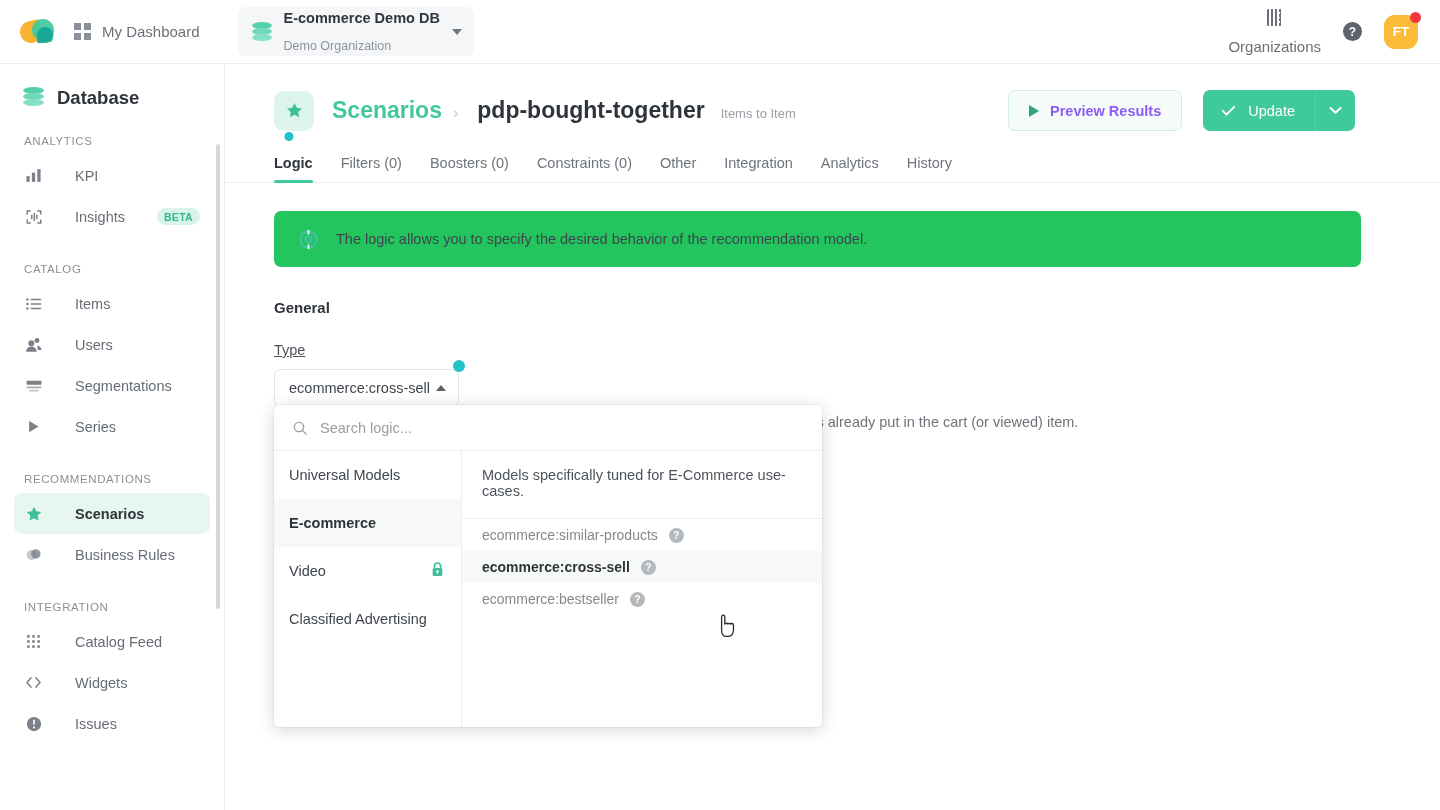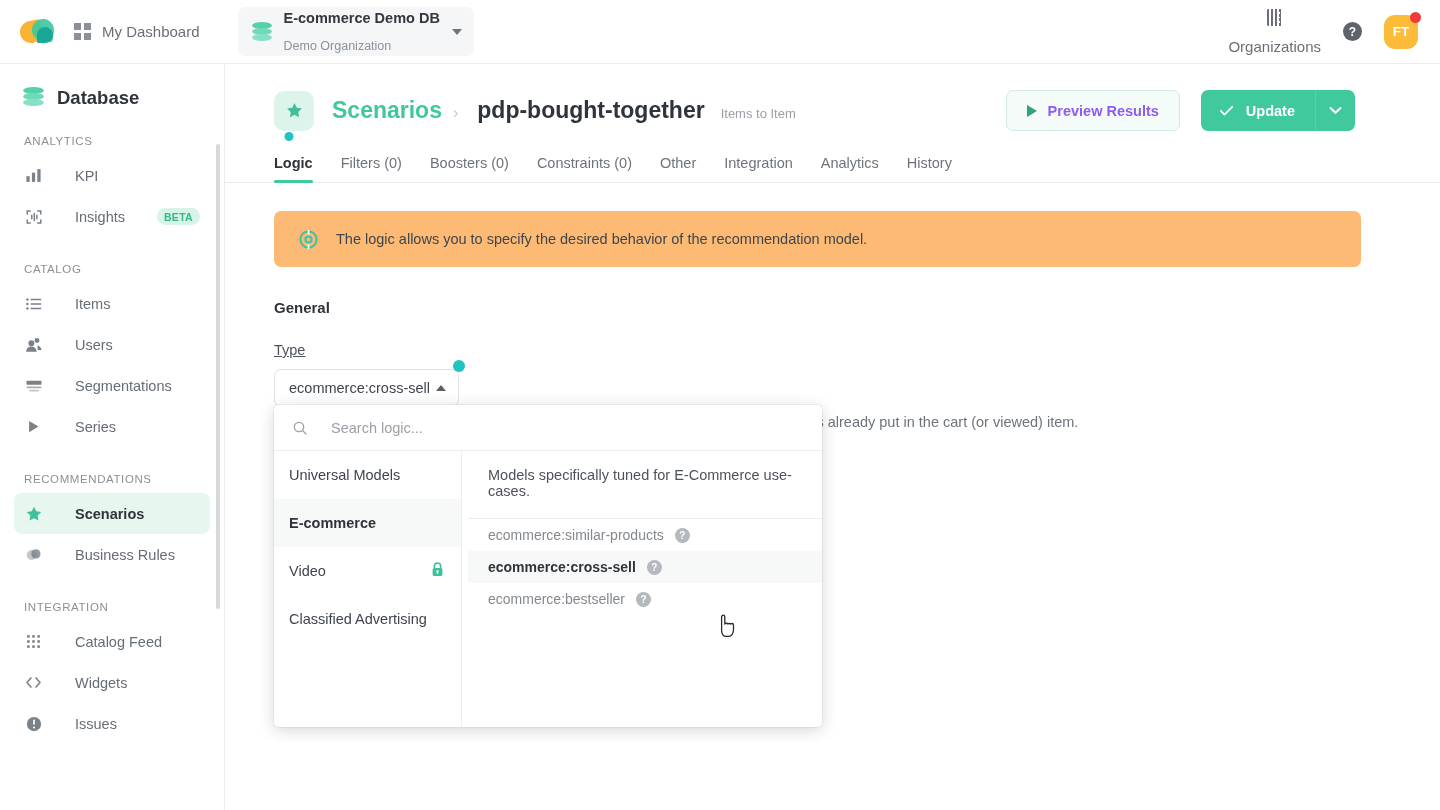--- a/index.html
+++ b/index.html
@@ -159,21 +159,21 @@
   .btn-preview span { font-size: 14.5px; font-weight: bold; color: #8b5cf6; }
   .tri-play {
     width: 0; height: 0; border-top: 6px solid transparent;
     border-bottom: 6px solid transparent; border-left: 10px solid #2fa37c;
   }
   .btn-update-grp { display: flex; height: 41px; border-radius: 7px; overflow: hidden; }
   .btn-update {
     background: #41c99e; display: flex; align-items: center; gap: 11px;
     padding: 0 20px 0 17px; cursor: pointer;
   }
-  .btn-update span { font-size: 14.5px; font-weight: bold; color: #ffffff; }
+  .btn-update span { font-size: 14.5px; font-weight: normal; color: #ffffff; }
   .btn-update-caret {
     background: #41c99e; width: 40px; display: flex; align-items: center;
     justify-content: center; border-left: 1px solid #5ad0aa; cursor: pointer;
   }
 
   
   .tabs {
     display: flex; align-items: flex-end; gap: 0; padding: 0 49px;
     margin-top: 24px; border-bottom: 1px solid #ececec; position: relative;
   }
@@ -188,21 +188,21 @@
     height: 3px; background: #41c99e; border-radius: 2px;
   }
   .tab .tab-dot {
     position: absolute; left: 50%; transform: translateX(-50%); top: -23px;
     width: 9px; height: 9px; border-radius: 50%; background: #22c1c3;
   }
   .tab.active .tab-dot { left: 29%; }
 
   
   .banner {
-    margin: 28px 79px 0 49px; height: 56px; background: #fdba74; border-radius: 7px;
+    margin: 28px 79px 0 49px; height: 56px; background: #22c55e; border-radius: 7px;
     display: flex; align-items: center; gap: 17px; padding: 0 24px;
   }
   .banner .txt { font-size: 14.5px; color: #3f454c; }
 
   .section-h { margin: 32px 0 0 49px; font-size: 15px; font-weight: bold; color: #2f343a; }
   .field-label { margin: 26px 0 0 49px; font-size: 14.5px; color: #4d535a; text-decoration: underline; }
 
   .select-box {
     position: absolute; left: 49px; top: 305px; width: 185px; height: 38px;
     border: 1px solid #dfe2e5; border-radius: 7px; display: flex; align-items: center;
@@ -225,29 +225,29 @@
   }
 
   
   .popup {
     position: absolute; left: 49px; top: 341px; width: 548px; height: 322px;
     background: #fff; border-radius: 5px;
     box-shadow: 0 3px 16px rgba(20,30,45,.18), 0 0 0 1px rgba(20,30,45,.05);
     display: flex; flex-direction: column; overflow: hidden; z-index: 30;
   }
   .popup-search {
-    height: 46px; display: flex; align-items: center; gap: 23px;
+    height: 46px; display: flex; align-items: center; gap: 12px;
     padding: 0 18px; border-bottom: 1px solid #ededed;
   }
   .popup-search input {
     border: 0; outline: 0; font-size: 14.5px; color: #3f454c;
     font-family: "Liberation Sans", sans-serif; flex: 1;
   }
   .popup-search input::placeholder { color: #9aa0a6; }
-  .popup-body { display: flex; flex: 1; min-height: 0; gap: 6px; }
+  .popup-body { display: flex; flex: 1; min-height: 0; }
   .popup-left { width: 188px; border-right: 1px solid #ededed; }
   .cat-item {
     height: 48px; display: flex; align-items: center; padding: 0 16px 0 15px;
     font-size: 14.5px; color: #3f454c; cursor: pointer;
   }
   .cat-item.active { background: #f7f8f8; font-weight: bold; color: #2f343a; }
   .cat-item .lock { margin-left: auto; }
   .popup-right { flex: 1; }
   .opt-desc {
     padding: 16px 20px 19px; font-size: 14.5px; color: #4d535a;

